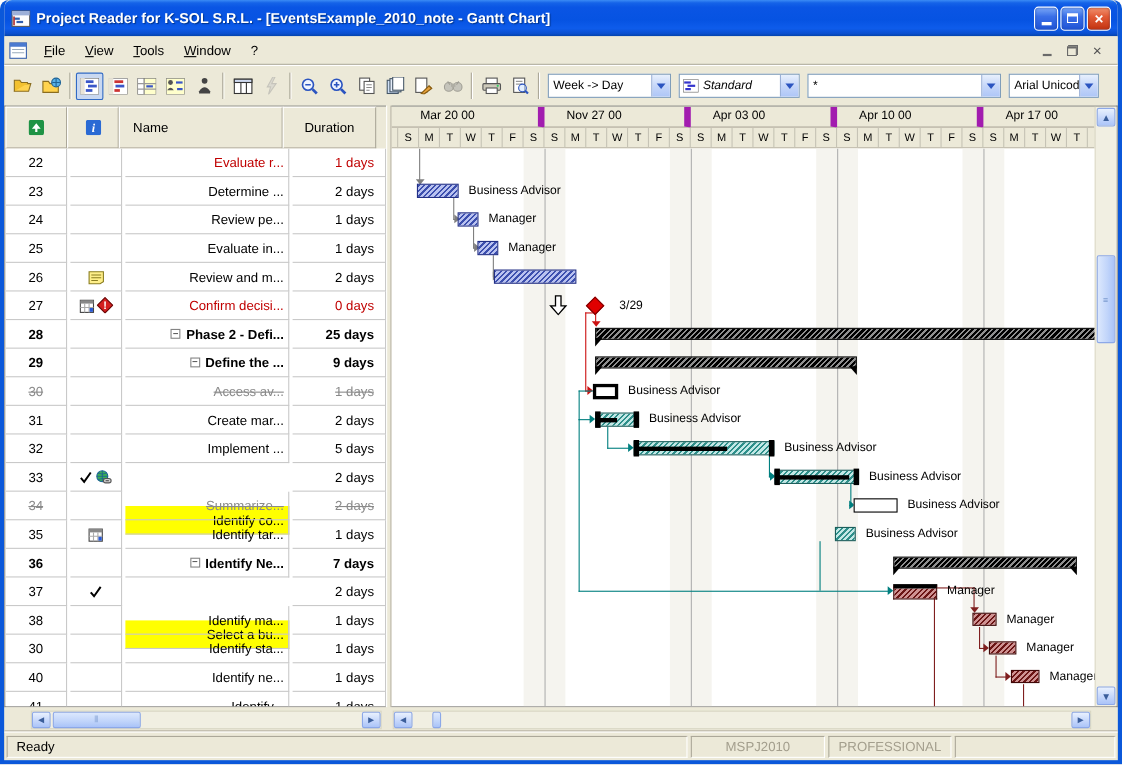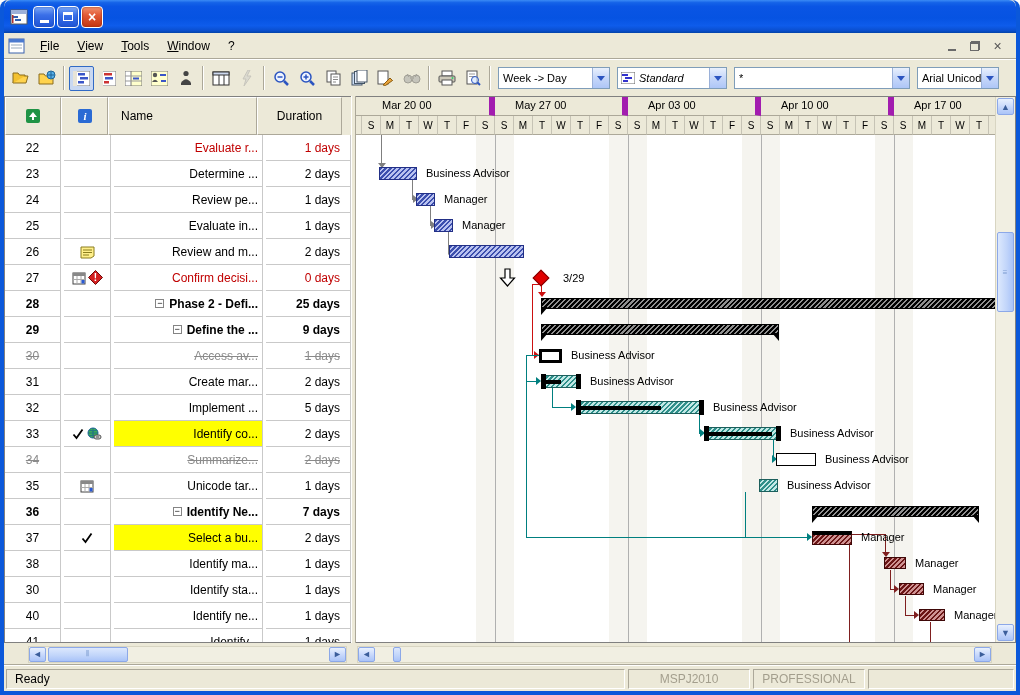--- a/index.html
+++ b/index.html
@@ -63,21 +63,21 @@
   .grid-rows { flex:1; overflow:hidden; background:#fff; position:relative; }
   .trow { height:26px; display:flex; font-size:12px;justify-content:space-between; }
   .tcell { border-right:1px solid #c9c9c9; border-bottom:1px solid #c9c9c9; height:26px; display:flex; align-items:center; overflow:hidden; }
   .c-id { width:56px; justify-content:center; }
   .c-ic { width:47px; justify-content:center; gap:2px; }
   .c-name { width:149px; justify-content:flex-end; padding-right:4px; white-space:nowrap; }
   .c-dur { width:85px; justify-content:flex-end; padding-right:10px; white-space:nowrap; }
   .red { color:#c00000; }
   .strike { color:#8a8a8a; text-decoration:line-through; }
   .boldrow { font-weight:bold; }
-  .hl { background:#ffff00; }
+  .hl { background:#ffff00;margin-top:39px; }
   .colbox { width:9px; height:9px; border:1px solid #848484; background:#fff; display:inline-flex; align-items:center; justify-content:center;
     font-size:9px; line-height:7px; margin-right:5px; font-weight:normal; flex:0 0 9px; }
   
   .gantt-header { height:38px; flex:0 0 38px; background:#ece9d8; overflow:hidden; }
   .week-row { height:19px; display:flex; }
   .wcell { border-right:6px solid #a21caf; border-bottom:1px solid #aca899; font-size:11px; padding:2px 0 0 20px; white-space:nowrap; overflow:hidden; flex:0 0 auto; }
   .day-row { height:19px; display:flex; }
   .dcell { width:19px; flex:0 0 19px; border-right:1px solid #c6c3b5; border-bottom:1px solid #aca899; font-size:10px;
     display:flex; align-items:center; justify-content:center; }
   .dcell.off { width:6px; flex:0 0 6px; }
@@ -131,20 +131,21 @@
 <div class="window">
 
   <div class="titlebar">
     <svg class="app-icon" viewBox="0 0 18 18">
       <rect x="1" y="2" width="16" height="14" fill="#fdfdfd" stroke="#5a5a5a"></rect>
       <rect x="1" y="2" width="16" height="4" fill="#9db0d8"></rect>
       <rect x="3" y="8" width="5" height="2" fill="#305fb0"></rect>
         <rect x="5" y="11" width="6" height="2" fill="#305fb0"></rect>
       <rect x="2" y="7" width="1.5" height="8" fill="#b03030"></rect>
     </svg>
+    <div class="title-text">Project Reader for K-SOL S.R.L. - [EventsExample_2010_note - Gantt Chart]</div>
     <div class="tb-btns">
       <div class="tbtn">
           <span class="glyph-min"></span>
         </div>
       <div class="tbtn">
           <span class="glyph-max"></span>
         </div>
       <div class="tbtn close">
           <span class="glyph-x">×</span>
         </div>
@@ -498,21 +499,21 @@
                 <svg width="14" height="14" viewBox="0 0 14 14">
                   <rect x="1" y="2" width="12" height="11" fill="#fff" stroke="#444"></rect>
                   <rect x="1" y="2" width="12" height="3" fill="#888"></rect>
                   <line x1="5" y1="5" x2="5" y2="13" stroke="#aaa"></line>
                   <line x1="9" y1="5" x2="9" y2="13" stroke="#aaa"></line>
                   <line x1="1" y1="8.5" x2="13" y2="8.5" stroke="#aaa"></line>
                   <rect x="9.5" y="9" width="3" height="3.5" fill="#2a5ad4"></rect>
                 </svg>
               </span>
             </div>
-            <div class="tcell c-name">Unicode tar...</div>
+            <div class="tcell c-name">Identify tar...</div>
             <div class="tcell c-dur">1 days</div>
           </div>
           <div class="trow boldrow">
             <div class="tcell c-id">36</div>
             <div class="tcell c-ic"></div>
             <div class="tcell c-name">
               <span class="colbox">−</span>
               <span>Identify Ne...</span>
             </div>
             <div class="tcell c-dur">7 days</div>
@@ -557,21 +558,21 @@
     </div>
 
     <div class="splitter"></div>
 
     <div class="right-pane">
       <div class="panes-row">
         <div style="flex:1;display:flex;flex-direction:column;min-width:0;">
           <div class="gantt-header">
             <div class="week-row" id="week-row">
                 <div class="wcell" style="width: 139px; padding-left: 26px;">Mar 20 00</div>
-                <div class="wcell" style="width: 133px;">May 27 00</div>
+                <div class="wcell" style="width: 133px;">Nov 27 00</div>
                 <div class="wcell" style="width: 133px;">Apr 03 00</div>
                 <div class="wcell" style="width: 133px;">Apr 10 00</div>
                 <div class="wcell" style="width: 133px;">Apr 17 00</div>
               </div>
             <div class="day-row" id="day-row">
                 <div class="dcell off"></div>
                 <div class="dcell">S</div>
                 <div class="dcell">M</div>
                 <div class="dcell">T</div>
                 <div class="dcell">W</div>

